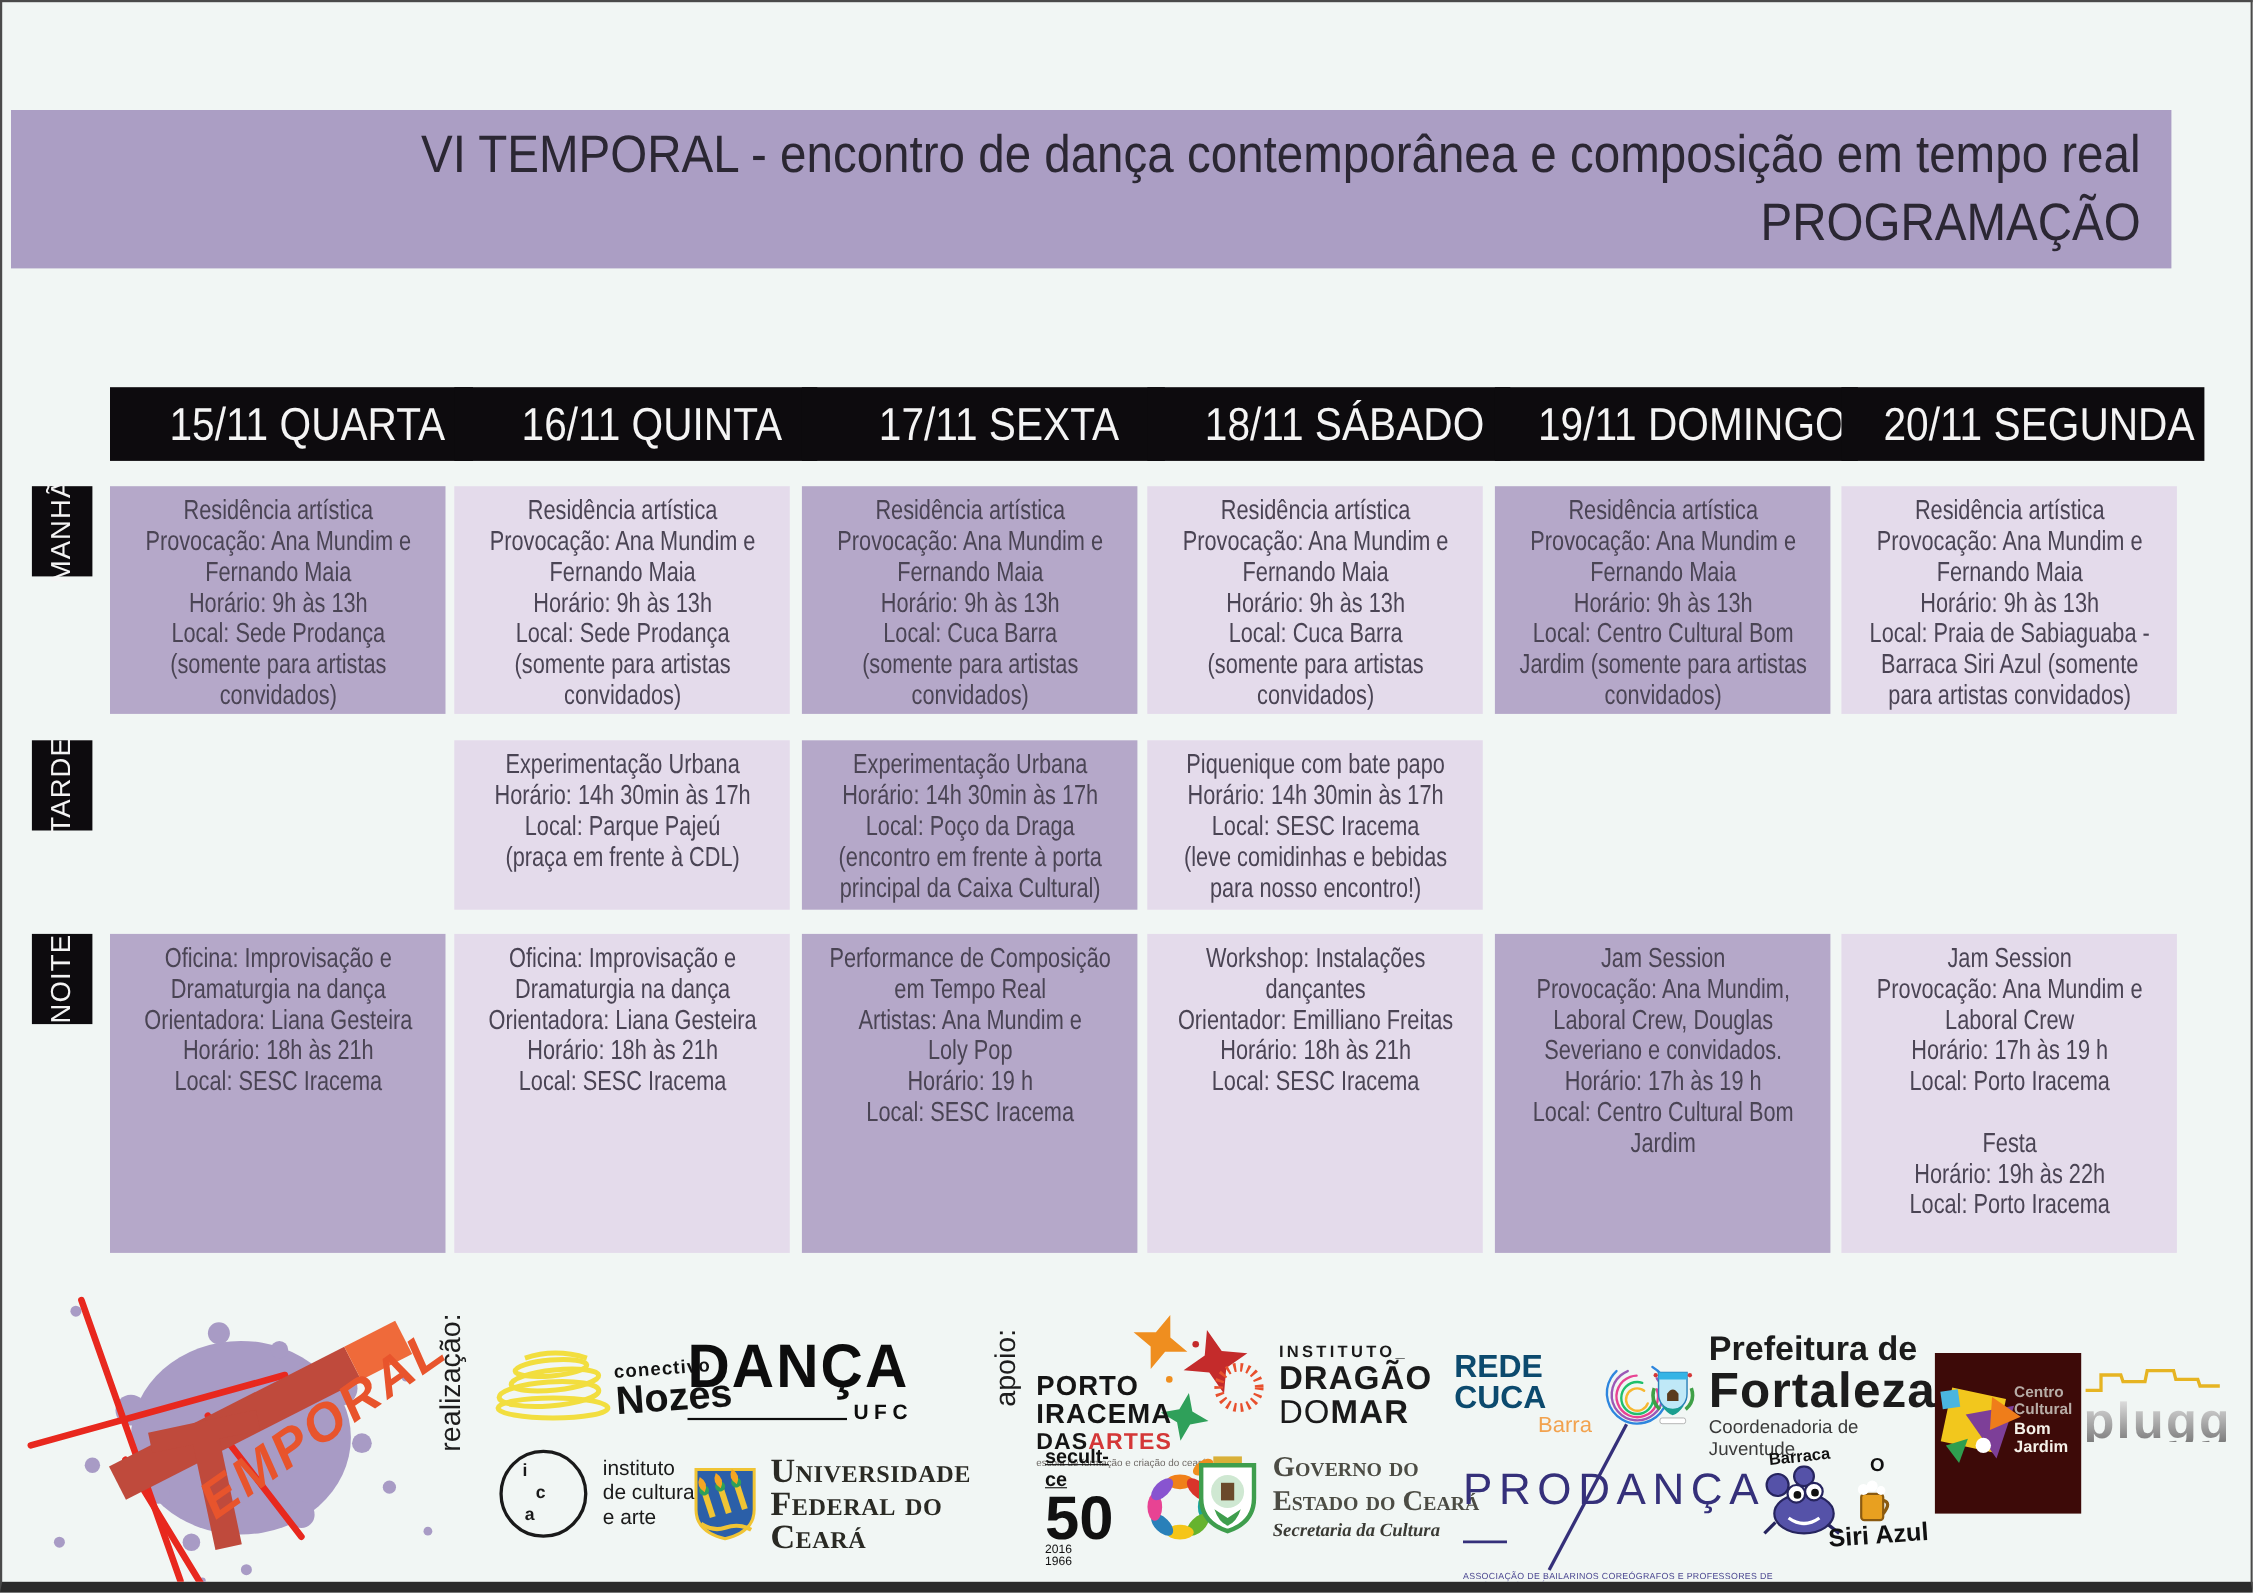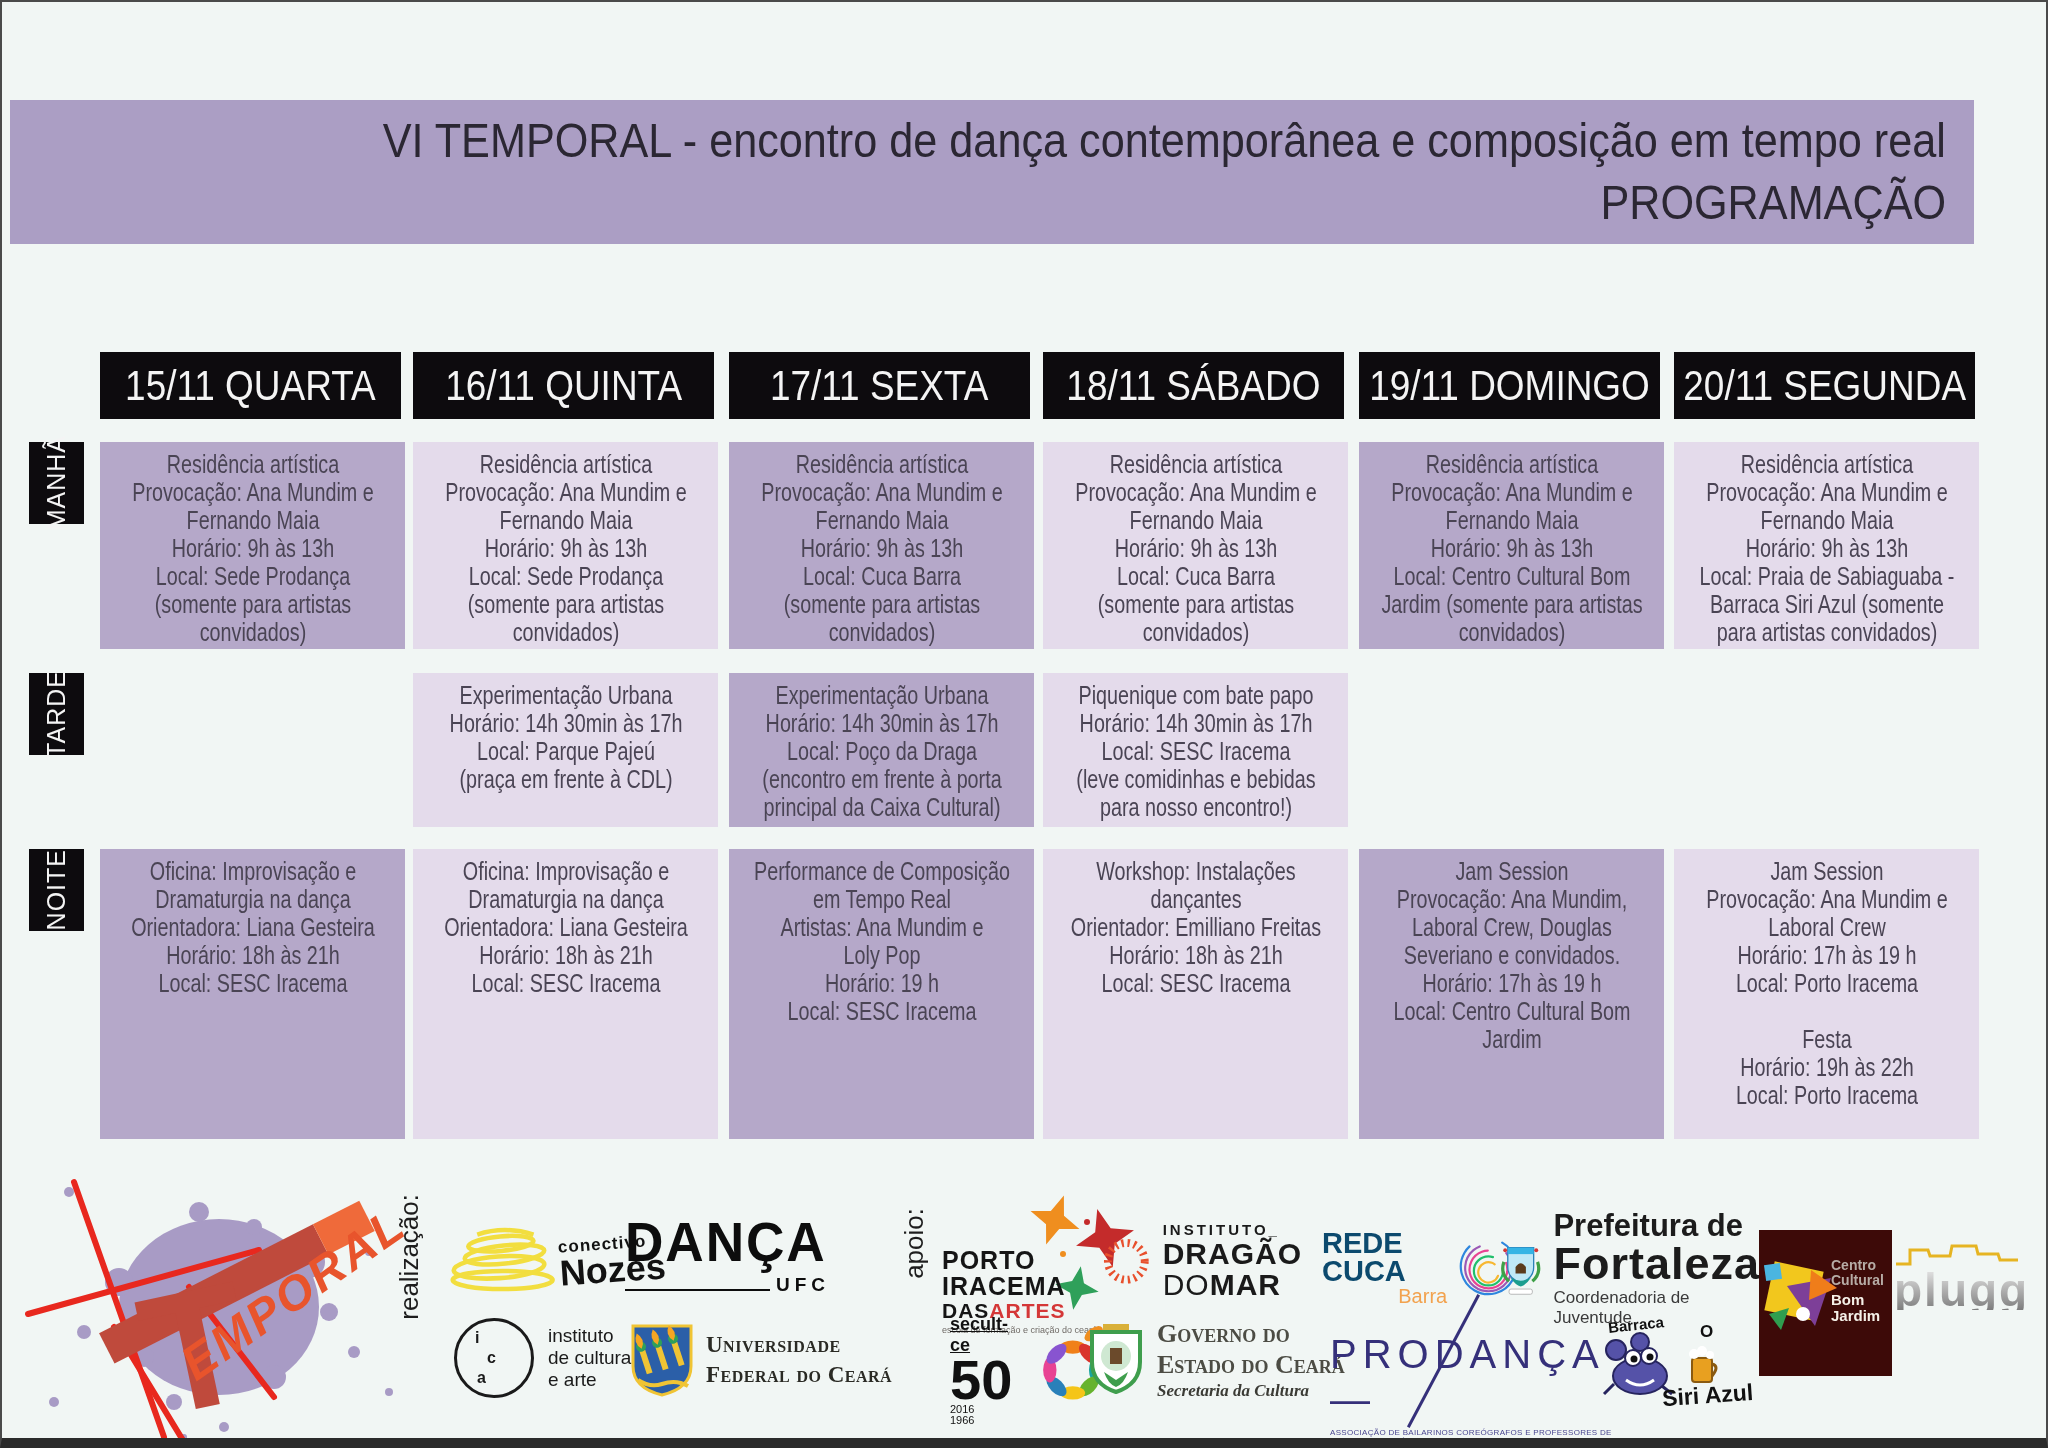--- a/index.html
+++ b/index.html
@@ -7,21 +7,21 @@
     border:2px solid #4a4a4a;border-bottom:10px solid #2b2b2b;box-sizing:border-box;
     overflow:hidden;font-family:"Liberation Sans",sans-serif;}
   
   .titlebar{position:absolute;left:8px;top:98px;width:1964px;height:144px;background:#ab9ec4;
     display:flex;flex-direction:column;justify-content:center;align-items:flex-end;
     padding-right:28px;box-sizing:border-box;}
   .title-line{font-size:48px;line-height:62px;color:#2b2733;text-align:right;
     transform:scaleX(0.9);transform-origin:100% 50%;white-space:nowrap;}
   
   .dayhdr{position:absolute;top:350px;width:301px;height:67px;background:#0d0b0e;
-    display:flex;align-items:center;justify-content:center;}
+    display:flex;align-items:center;justify-content:center;padding-left:29px;}
   .dayhdr span{color:#f4f4f4;font-size:42px;transform:scaleX(0.88);white-space:nowrap;}
   
   .cell{position:absolute;width:305px;}
   .cell.dark{background:#b5a8c9;}
   .cell.light{background:#e4dbeb;}
   .ctext{position:absolute;left:50%;top:8px;width:382px;
     transform:translateX(-50%) scaleX(0.79);transform-origin:50% 0;
     font-size:25px;line-height:28px;color:#4a4454;text-align:center;white-space:pre-line;}
   
   .plabel{position:absolute;left:27px;width:55px;height:82px;background:#0d0b0e;
@@ -42,21 +42,21 @@
   .danca-main{font-size:56px;font-weight:700;letter-spacing:2px;color:#0d0d0d;
     transform:scaleX(0.95);transform-origin:0 50%;line-height:56px;}
   .danca-rule{display:flex;align-items:flex-end;width:205px;margin-top:4px;}
   .danca-rule .line{flex:1;height:2px;background:#0d0d0d;margin-bottom:5px;}
   .danca-sub{font-size:19px;font-weight:700;letter-spacing:5px;color:#0d0d0d;margin-left:6px;}
   
   .ica-circle{position:relative;width:74px;height:74px;border:3px solid #1a1a1a;border-radius:50%;}
   .ica-circle span{position:absolute;font-size:16px;font-weight:700;color:#1a1a1a;}
   .ica-text{font-size:19px;line-height:22px;color:#1a1a1a;}
   
-  .ufc-name{font-size:23px;line-height:30px;font-weight:700;color:#2a2a24;
+  .ufc-name{font-size:31px;line-height:30px;font-weight:700;color:#2a2a24;
     font-variant:small-caps;letter-spacing:0.5px;}
   
   .porto-big{font-size:25px;line-height:26px;font-weight:800;color:#151515;letter-spacing:1px;}
   .porto-das{font-size:21px;font-weight:800;color:#151515;letter-spacing:1px;}
   .porto-artes{color:#d43737;}
   .porto-sub{font-size:9px;color:#6f6a66;margin-top:2px;}
   
   .drag-top{font-size:15px;font-weight:700;letter-spacing:3px;color:#1a1a1a;}
   .drag-big{font-size:30px;line-height:31px;font-weight:800;color:#1a1a1a;letter-spacing:1px;}
   .drag-do{font-weight:400;}

